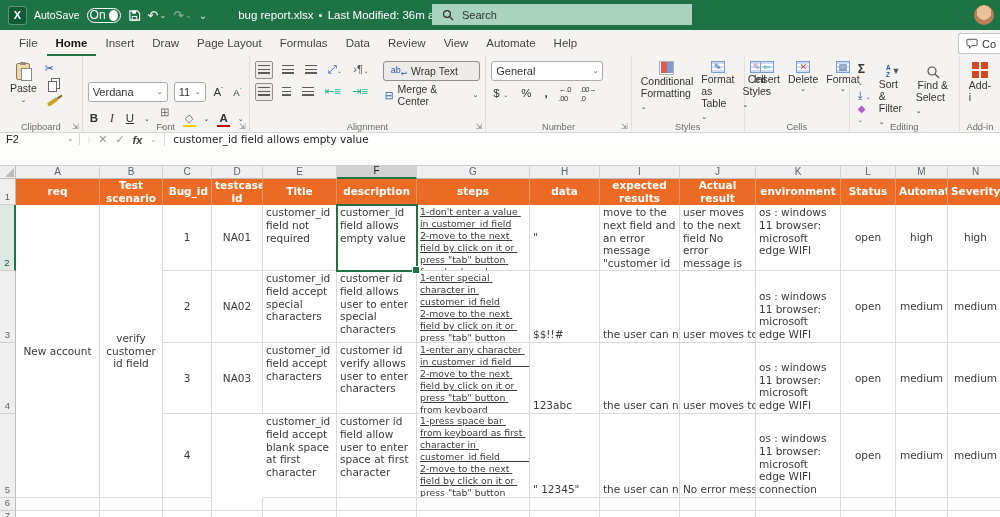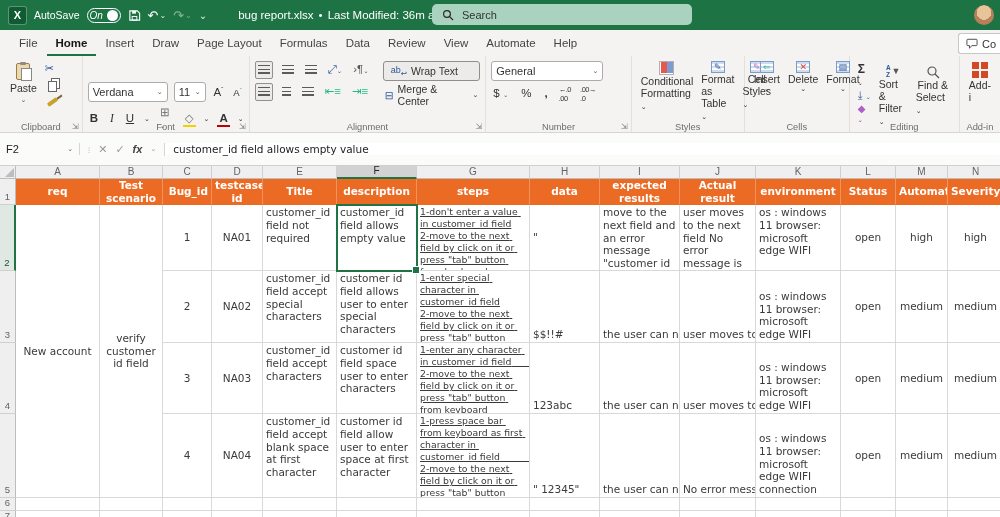--- a/index.html
+++ b/index.html
@@ -6,29 +6,29 @@
   html,body { width:1000px; height:517px; overflow:hidden; font-family:"Liberation Sans", sans-serif; background:#fff; }
 
   
   .titlebar { height:30px; background:#1E7345; display:flex; align-items:center; color:#fff;
               font-size:11px; padding:0 8px; position:relative; gap:7px; }
   .xl-logo { width:19px; height:19px; background:#0f5c33; border:1px solid #ffffff55; border-radius:3px;
              color:#fff; font-weight:bold; font-size:11px; display:flex; align-items:center; justify-content:center; }
   .autosave-lbl { font-size:10.5px; }
   .toggle { width:34px; height:15px; border:1px solid #fff; border-radius:8px; display:flex; align-items:center;
             padding:0 2px; gap:3px; cursor:pointer; }
-  .toggle .on-txt { font-size:10px; color:#fff;font-style:italic; }
+  .toggle .on-txt { font-size:12px; color:#fff; }
   .toggle .knob { width:11px; height:11px; background:#fff; border-radius:50%; margin-left:auto; }
   .tb-ic { display:flex; align-items:center; gap:1px; font-size:13px; color:#fff; cursor:pointer; }
   .tb-ic .chev { font-size:8px; opacity:.85; }
   .tb-ic.dim { opacity:.45; }
   .doc-title { margin-left:24px; font-size:11.5px; display:flex; align-items:center; gap:5px; white-space:nowrap; cursor:pointer; }
   .doc-title .chev { font-size:8px; }
   .searchbox { position:absolute; left:432px; top:4px; width:260px; height:21px; background:#A9D3BE;
-               border-radius:5px; display:flex; align-items:center; gap:8px; padding:0 10px; color:#2a2a2a; cursor:text; }
+               border-radius:0; display:flex; align-items:center; gap:8px; padding:0 10px; color:#2a2a2a; cursor:text; }
   .searchbox svg { flex:0 0 auto; }
   .searchbox span { font-size:11px; color:#333; }
   .avatar { position:absolute; right:6px; top:5px; width:20px; height:20px; border-radius:50%;
             background:radial-gradient(circle at 50% 38%, #e8c49a 0 45%, #b5805a 46% 100%); cursor:pointer; }
 
   
   .menubar { height:26px; background:#F4F3F1; display:flex; align-items:flex-end; padding-left:10px;
              font-size:11.5px; color:#444; position:relative; }
   .mtab { padding:4px 9px 5px; cursor:pointer; border-bottom:2.5px solid transparent; white-space:nowrap; }
   .mtab.active { color:#161616; font-weight:bold; border-bottom-color:#1E7345; }
@@ -77,21 +77,21 @@
   .ic-paste::before { content:""; position:absolute; left:3px; top:-2px; width:6px; height:3px; background:#8b8b8b; border-radius:1px; }
   .ic-paste::after { content:""; position:absolute; right:-3px; bottom:-2px; width:9px; height:11px; background:#fff; border:1px solid #888; }
   .ic-copy { width:9px; height:11px; border:1px solid #666; background:#fff; box-shadow:3px -3px 0 -1px #fff, 3px -3px 0 0 #666; margin:3px 0 0 3px; }
   .ic-brush { width:11px; height:4px; background:#C9A227; border-radius:1px; transform:rotate(-35deg); margin:4px 2px; position:relative; }
   .ic-brush::after { content:""; position:absolute; right:-6px; top:1px; width:6px; height:2px; background:#7a6a35; }
   .u-yellow { box-shadow:0 2px 0 #F2D100; }
   .u-red { box-shadow:0 2px 0 #C00000; }
   .deci { font-size:7.5px; letter-spacing:-0.5px; color:#333; cursor:pointer; }
 
   
-  .fbar { height:33px; background:#FBFBFA; border-bottom:1px solid #cfcfcf; display:flex; align-items:center; font-size:11px; }
+  .fbar { height:33px; background:#FBFBFA; border-bottom:1px solid #cfcfcf; display:flex; align-items:flex-start; font-size:11px; }
   .namebox { width:80px; display:flex; align-items:center; padding:0 6px; gap:4px; border-right:1px solid #d6d6d6; color:#222; cursor:pointer; }
   .namebox .chev { margin-left:auto; font-size:7px; color:#666; }
   .fbtns { display:flex; align-items:center; gap:8px; padding:0 8px; border-right:1px solid #d6d6d6; color:#9a9a9a; }
   .fbtns .fx { font-style:italic; font-weight:bold; color:#444; font-size:11px; }
   .fbtns .chev { font-size:7px; }
   .ftext { flex:1; display:flex; align-items:center; padding:0 8px; background:#fff;
            font-family:"DejaVu Sans", sans-serif; font-size:10.5px; color:#222; cursor:text; }
 
   
   .sheet { position:relative; width:1000px; height:362px; overflow:hidden; background:#fff;
@@ -571,21 +571,21 @@
       <div class="cell v-m h-c" style="grid-area: 5 / 4;">
         <span>3</span>
       </div>
       <div class="cell v-m h-c" style="grid-area: 5 / 5;">
         <span>NA03</span>
       </div>
       <div class="cell v-t h-l" style="grid-area: 5 / 6;">
         <span>customer_id field accept characters</span>
       </div>
       <div class="cell v-t h-l" style="grid-area: 5 / 7;">
-        <span>customer id field space user to enter characters</span>
+        <span>customer id verify allows user to enter characters</span>
       </div>
       <div class="cell v-t h-l steps" style="grid-area: 5 / 8;">
         <span>1-enter any character in customer_id field        2-move to the next field by click on it or press "tab" button from keyboard</span>
       </div>
       <div class="cell v-b h-l nw" style="grid-area: 5 / 9;">
         <span>123abc</span>
       </div>
       <div class="cell v-b h-l nw" style="grid-area: 5 / 10;">
         <span>the user can not</span>
       </div>
@@ -599,23 +599,20 @@
         <span>open</span>
       </div>
       <div class="cell v-m h-c" style="grid-area: 5 / 14;">
         <span>medium</span>
       </div>
       <div class="cell v-m h-c" style="grid-area: 5 / 15;">
         <span>medium</span>
       </div>
       <div class="cell v-m h-c" style="grid-area: 6 / 4;">
         <span>4</span>
-      </div>
-      <div class="cell v-m h-c" style="grid-area: 6 / 5;">
-        <span>NA04</span>
       </div>
       <div class="cell v-t h-l" style="grid-area: 6 / 6;">
         <span>customer_id field accept blank space at first character</span>
       </div>
       <div class="cell v-t h-l" style="grid-area: 6 / 7;">
         <span>customer id field allow user to enter space at first character</span>
       </div>
       <div class="cell v-t h-l steps" style="grid-area: 6 / 8;">
         <span>1-press space bar from keyboard as first character in customer_id field              2-move to the next field by click on it or press "tab" button from keyboard</span>
       </div>

